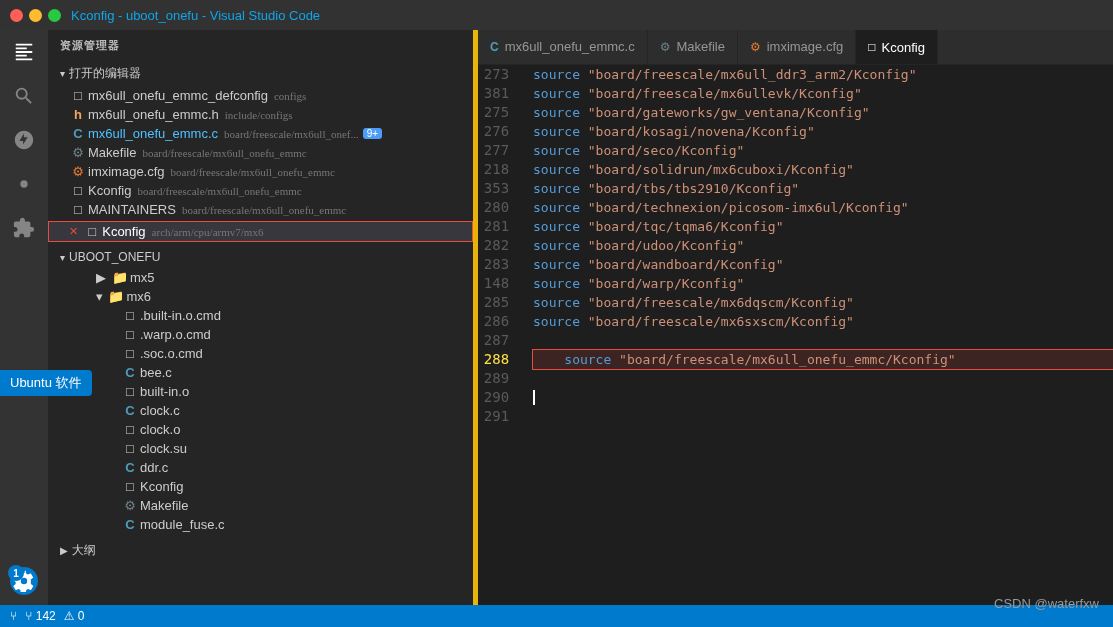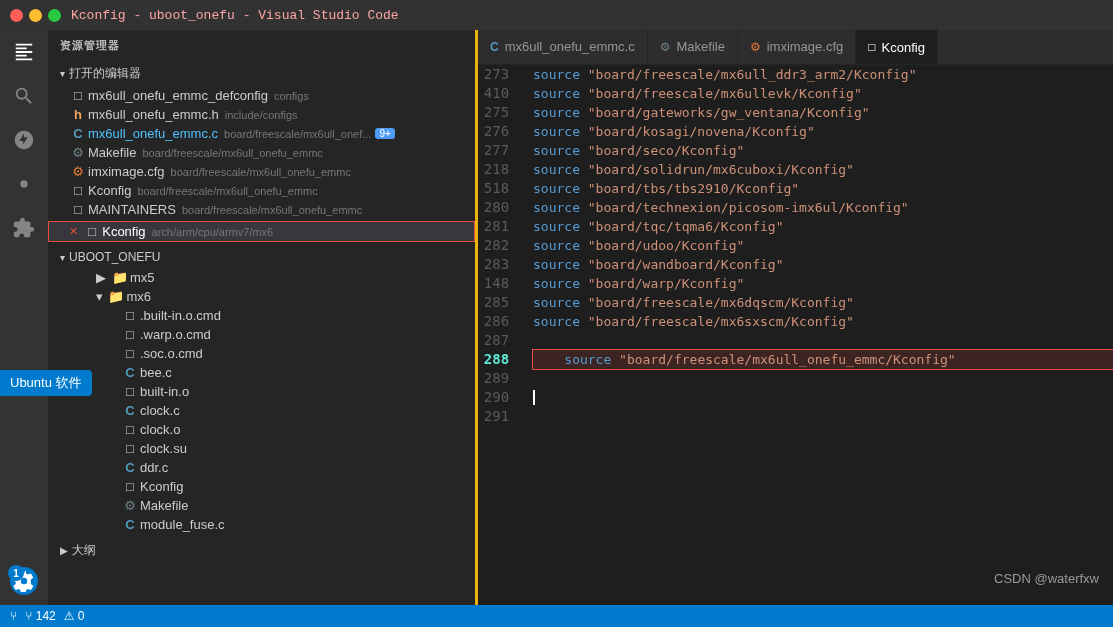--- a/index.html
+++ b/index.html
@@ -30,23 +30,23 @@
     }
     .titlebar-btn {
       width: 13px; height: 13px;
       border-radius: 50%;
       display: inline-block;
     }
     .btn-close { background: #ff5f57; }
     .btn-min { background: #febc2e; }
     .btn-max { background: #28c840; }
     .titlebar-title {
-      color: #fca5a5;
-      font-size: 13px;
-      font-family: Liberation Mono, monospace;
+      color: #0ea5e9;
+      font-size: 13px;
+      font-family: Liberation Sans, sans-serif;
       text-align: right;
     }
     
     .main {
       display: flex;
       flex: 1;
       overflow: hidden;
     }
     
     .activity-bar {
@@ -77,21 +77,21 @@
       gap: 10px;
     }
     
     .sidebar {
       width: 430px;
       background: #252526;
       display: flex;
       flex-direction: column;
       flex-shrink: 0;
       overflow: hidden;
-      border-right: 3px solid #eab308;
+      border-right: 5px solid #eab308;
     }
     .sidebar-header {
       padding: 8px 12px;
       font-size: 11px;
       font-weight: bold;
       color: #bbb;
       text-transform: uppercase;
       letter-spacing: 1px;
       font-family: sans-serif;
     }
@@ -116,21 +116,21 @@
       display: flex;
       align-items: center;
       padding: 2px 0;
       cursor: pointer;
       white-space: nowrap;
       font-family: sans-serif;
       font-size: 13px;
     }
     .tree-item .icon { width: 20px; flex-shrink: 0; text-align: center; }
     .tree-item .label { color: #ccc; }
-    .tree-item .sublabel { color: #777; font-size: 11px; margin-left: 6px; }
+    .tree-item .sublabel { color: #777; font-size: 11px; margin-left: 6px; font-family: Liberation Serif, serif; }
     .tree-item .badge { background: #4d9cf8; color: #fff; border-radius: 3px; font-size: 10px; padding: 0 4px; margin-left: 4px; }
     
     .ic-c { color: #519aba; }
     .ic-h { color: #f1a65e; }
     .ic-kconfig { color: #ccc; }
     .ic-folder { color: #dcb67a; }
     
     .tabs-bar {
       height: 35px;
       background: #2d2d2d;
@@ -224,21 +224,21 @@
       color: #fff;
       padding: 4px 10px;
       font-family: sans-serif;
       font-size: 13px;
       border-radius: 0 4px 4px 0;
       z-index: 100;
     }
     
     .csdn-watermark {
       position: absolute;
-      bottom: 41px;
+      bottom: 16px;
       right: 14px;
       color: #999;
       font-family: sans-serif;
       font-size: 13px;
     }
     .kconfig-highlighted {
       background: #37373d;
       border: 1px solid #e74c3c;
     }
   </style>
@@ -454,35 +454,35 @@
       </div>
       <div class="tab active">
         <span class="tab-icon">□</span>
         <span>Kconfig</span>
       </div>
     </div>
 
     <div class="editor-content">
       <div class="line-numbers">
         <div>273</div>
-          <div>410</div>
+          <div>381</div>
           <div>275</div>
           <div>276</div>
         <div>277</div>
           <div>218</div>
-          <div>518</div>
+          <div>353</div>
           <div>280</div>
         <div>281</div>
           <div>282</div>
           <div>283</div>
           <div>148</div>
         <div>285</div>
           <div>286</div>
           <div>287</div>
-        <div style="color:#5eead4;font-weight:bold;">288</div>
+        <div style="color:#fde047;">288</div>
         <div>289</div>
           <div>290</div>
           <div>291</div>
       </div>
       <div class="code-lines">
         <span class="code-line"><span class="kw-source">source</span> <span class="kw-string">"board/freescale/mx6ull_ddr3_arm2/Kconfig"</span></span>
         <span class="code-line"><span class="kw-source">source</span> <span class="kw-string">"board/freescale/mx6ullevk/Kconfig"</span></span>
         <span class="code-line"><span class="kw-source">source</span> <span class="kw-string">"board/gateworks/gw_ventana/Kconfig"</span></span>
         <span class="code-line"><span class="kw-source">source</span> <span class="kw-string">"board/kosagi/novena/Kconfig"</span></span>
         <span class="code-line"><span class="kw-source">source</span> <span class="kw-string">"board/seco/Kconfig"</span></span>

